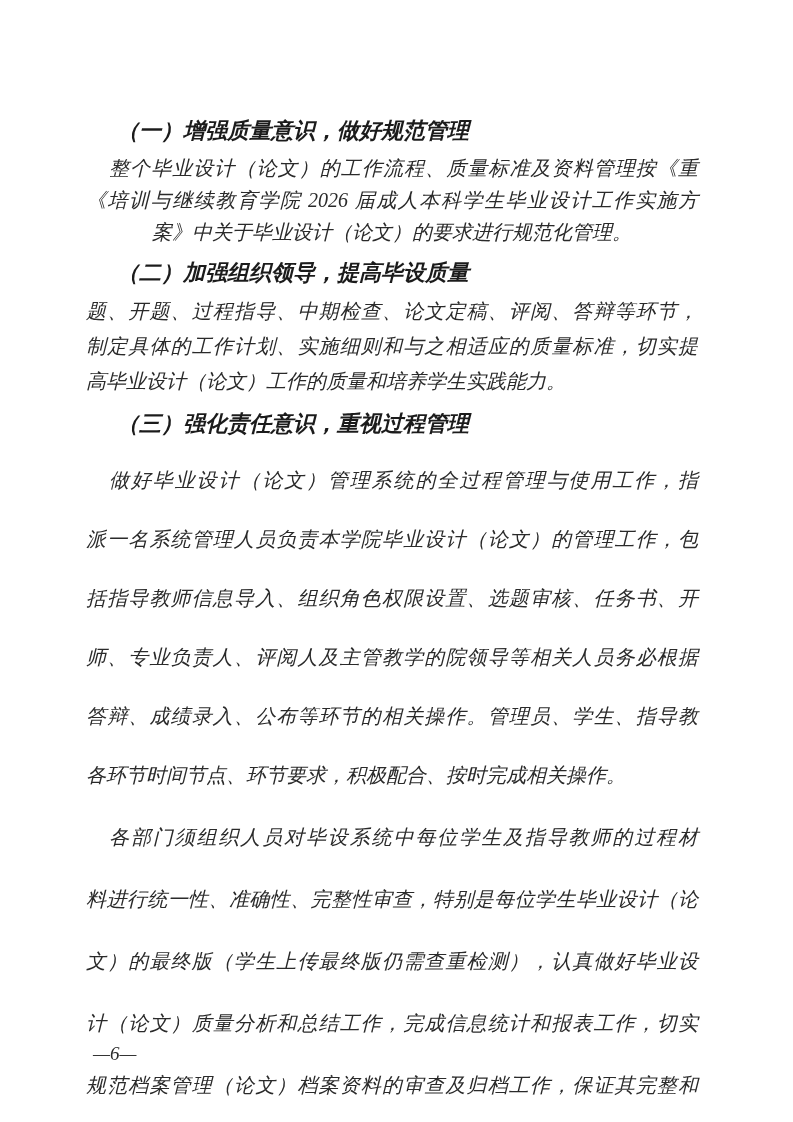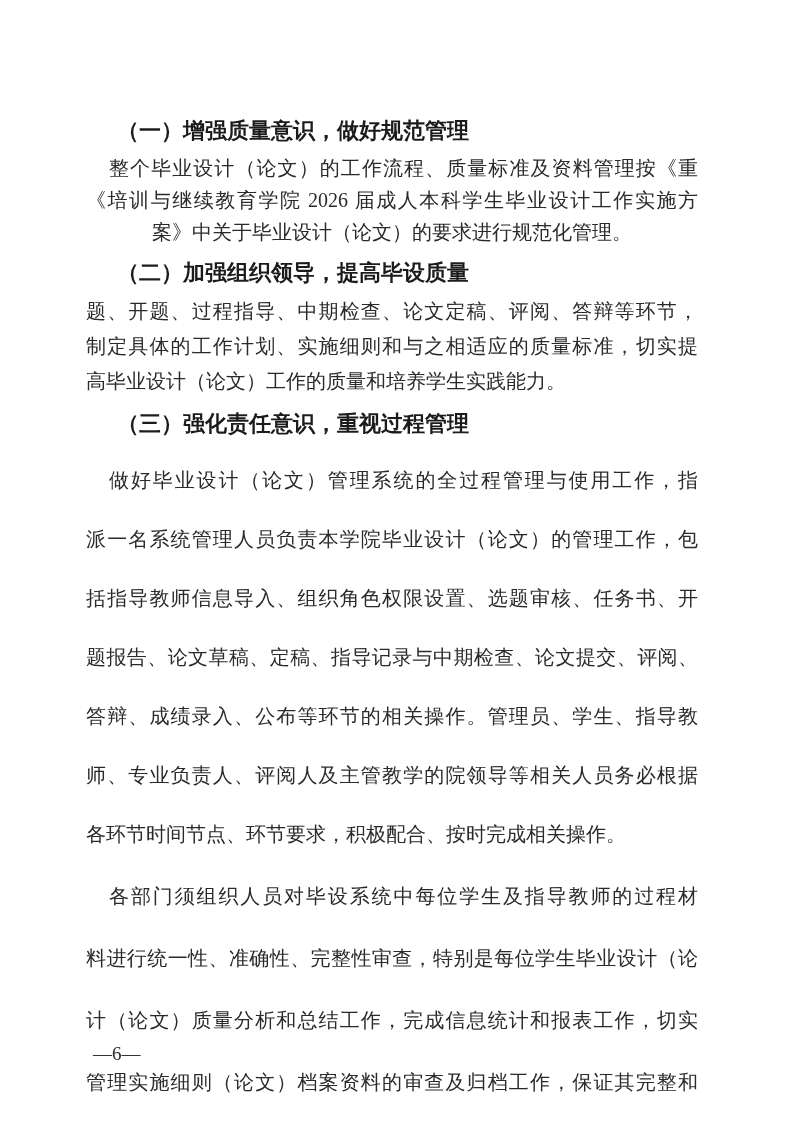--- a/index.html
+++ b/index.html
@@ -8,20 +8,21 @@
     background: #ffffff;
   }
   .page {
     position: relative;
     width: 793px;
     height: 1122px;
     background: #ffffff;
     overflow: hidden;
     font-family: "Liberation Serif", "DejaVu Serif", serif;
     color: #222222;
+    font-style: italic;
   }
   .content {
     position: absolute;
     top: 116px;
     left: 86px;
     width: 612px;
   }
   .heading {
     margin: 10px 0 6px 0;
     font-size: 22px;
@@ -89,33 +90,33 @@
         <div class="line lastline">高毕业设计（论文）工作的质量和培养学生实践能力。</div>
       </div>
     </section>
 
     <section>
       <h2 class="heading">（三）强化责任意识，重视过程管理</h2>
       <div class="para-s3">
         <div class="line first">做好毕业设计（论文）管理系统的全过程管理与使用工作，指</div>
         <div class="line">派一名系统管理人员负责本学院毕业设计（论文）的管理工作，包</div>
         <div class="line">括指导教师信息导入、组织角色权限设置、选题审核、任务书、开</div>
-        <div class="line">题报告、论文草稿、定稿、指导记录与中期检查、论文提交、评阅、</div>
+        <div class="line">师、专业负责人、评阅人及主管教学的院领导等相关人员务必根据</div>
         <div class="line">答辩、成绩录入、公布等环节的相关操作。管理员、学生、指导教</div>
-        <div class="line">师、专业负责人、评阅人及主管教学的院领导等相关人员务必根据</div>
         <div class="line lastline">各环节时间节点、环节要求，积极配合、按时完成相关操作。</div>
       </div>
     </section>
 
     <section>
       <div class="para-s4">
         <div class="line first">各部门须组织人员对毕设系统中每位学生及指导教师的过程材</div>
         <div class="line">料进行统一性、准确性、完整性审查，特别是每位学生毕业设计（论</div>
+        <div class="line">文）的最终版（学生上传最终版仍需查重检测），认真做好毕业设</div>
         <div class="line">计（论文）质量分析和总结工作，完成信息统计和报表工作，切实</div>
-        <div class="line">管理实施细则（论文）档案资料的审查及归档工作，保证其完整和</div>
+        <div class="line">规范档案管理（论文）档案资料的审查及归档工作，保证其完整和</div>
         <div class="line lastline">准确。</div>
       </div>
     </section>
 
   </div>
 
   <div class="page-number">—6—</div>
 </div>
 
 </body></html>

